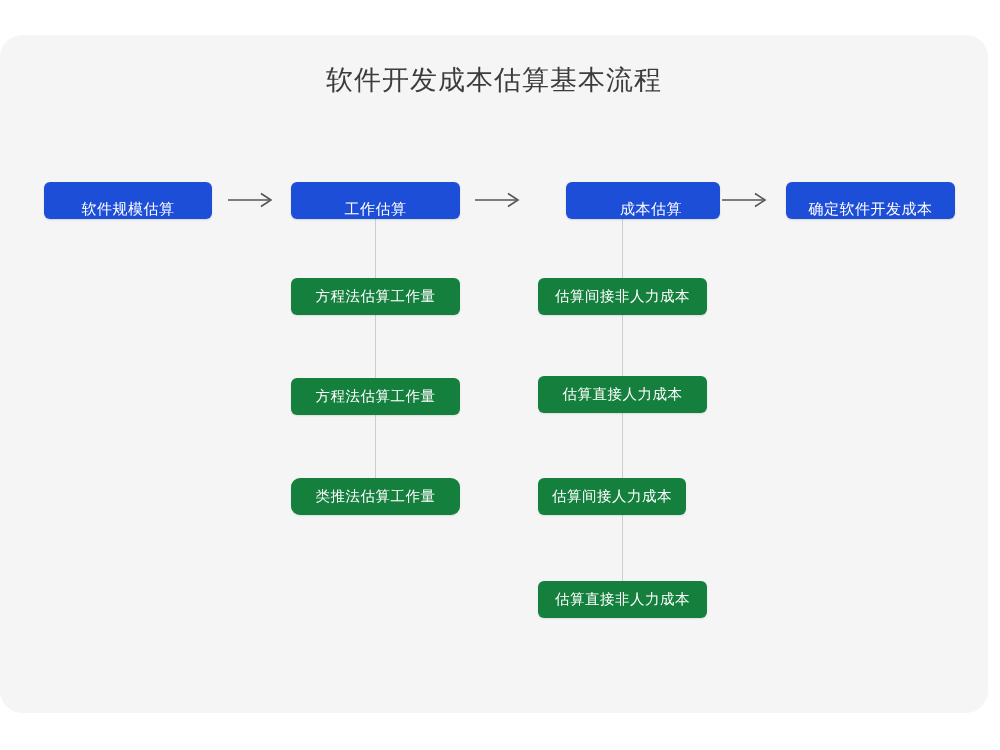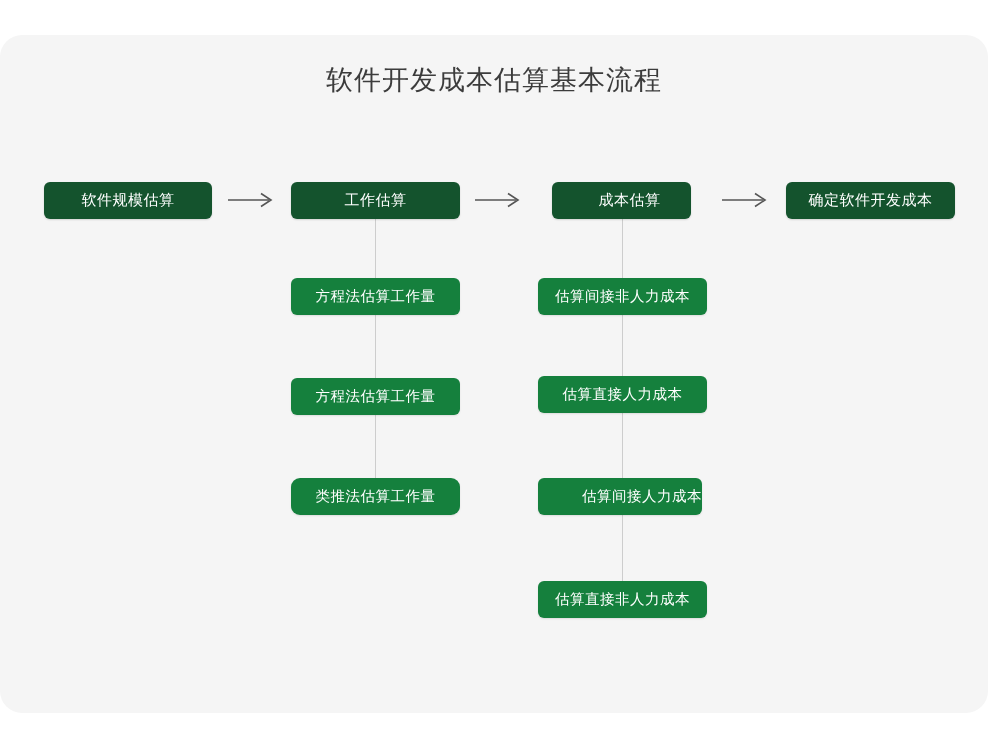--- a/index.html
+++ b/index.html
@@ -61,24 +61,25 @@
     box-sizing: border-box;
     display: flex;
     align-items: center;
     justify-content: center;
     border-radius: 6px;
     color: #ffffff;
     white-space: nowrap;
     letter-spacing: 0.5px;
   }
   .node.primary {
-    background: #14532d;
+    background: #1d4ed8;
     height: 37px;
     font-size: 15px;
     box-shadow: 0 1px 2px rgba(0,0,0,0.14);
+    align-items: flex-end;
   }
   .node.secondary {
     background: #15803d;
     height: 37px;
     font-size: 14.5px;
     box-shadow: 0 1px 2px rgba(0,0,0,0.10);
   }
 
   
   .arrow {
@@ -100,21 +101,21 @@
   <div class="connector" style="left:622px; top:219px; height:393px;"></div>
 
   <div class="node primary" style="left:44px; top:182px; width:168px;">
     <span>软件规模估算</span>
   </div>
 
   <div class="node primary" style="left:291px; top:182px; width:169px;font-family:Liberation Mono, monospace;">
     <span>工作估算</span>
   </div>
 
-  <div class="node primary" style="left:552px; top:182px; width:139px;padding-left:16px;">
+  <div class="node primary" style="left:566px; top:182px; width:154px;padding-left:16px;">
     <span>成本估算</span>
   </div>
 
   <div class="node primary" style="left:786px; top:182px; width:169px;">
     <span>确定软件开发成本</span>
   </div>
 
   <div class="arrow" style="left:228px; top:190px; width:48px;">
     <svg width="48" height="20" viewBox="0 0 48 20" aria-hidden="true">
       <line x1="0" y1="10" x2="41" y2="10" stroke="#555555" stroke-width="1.4"></line>
@@ -149,21 +150,21 @@
   </div>
 
   <div class="node secondary" style="left:538px; top:278px; width:169px;">
     <span>估算间接非人力成本</span>
   </div>
 
   <div class="node secondary" style="left:538px; top:376px; width:169px;">
     <span>估算直接人力成本</span>
   </div>
 
-  <div class="node secondary" style="left:538px; top:478px; width:164px;justify-content:flex-end;">
+  <div class="node secondary" style="left:538px; top:478px; width:148px;">
     <span>估算间接人力成本</span>
   </div>
 
   <div class="node secondary" style="left:538px; top:581px; width:169px;">
     <span>估算直接非人力成本</span>
   </div>
 
 </div>
 
 </body></html>

